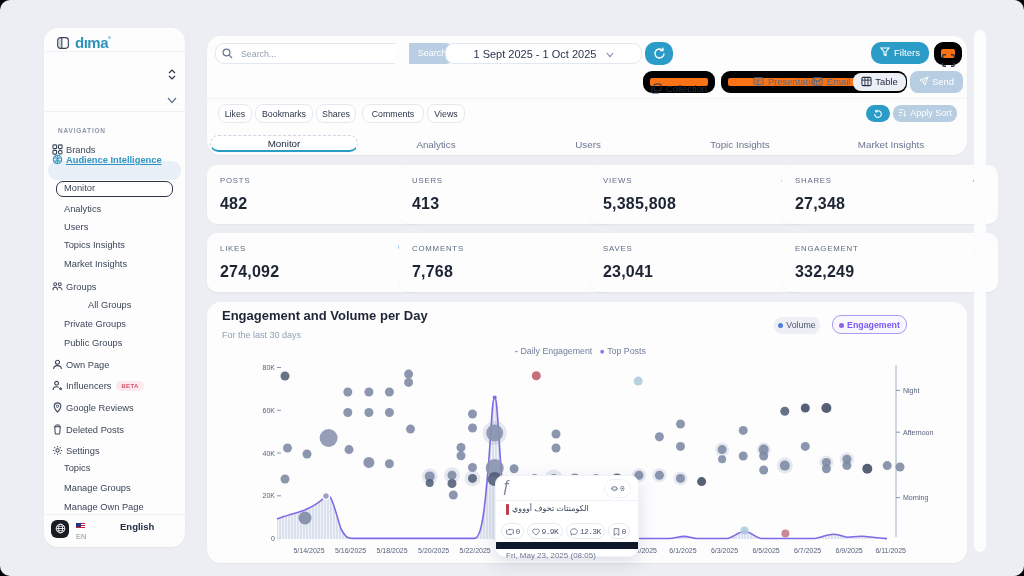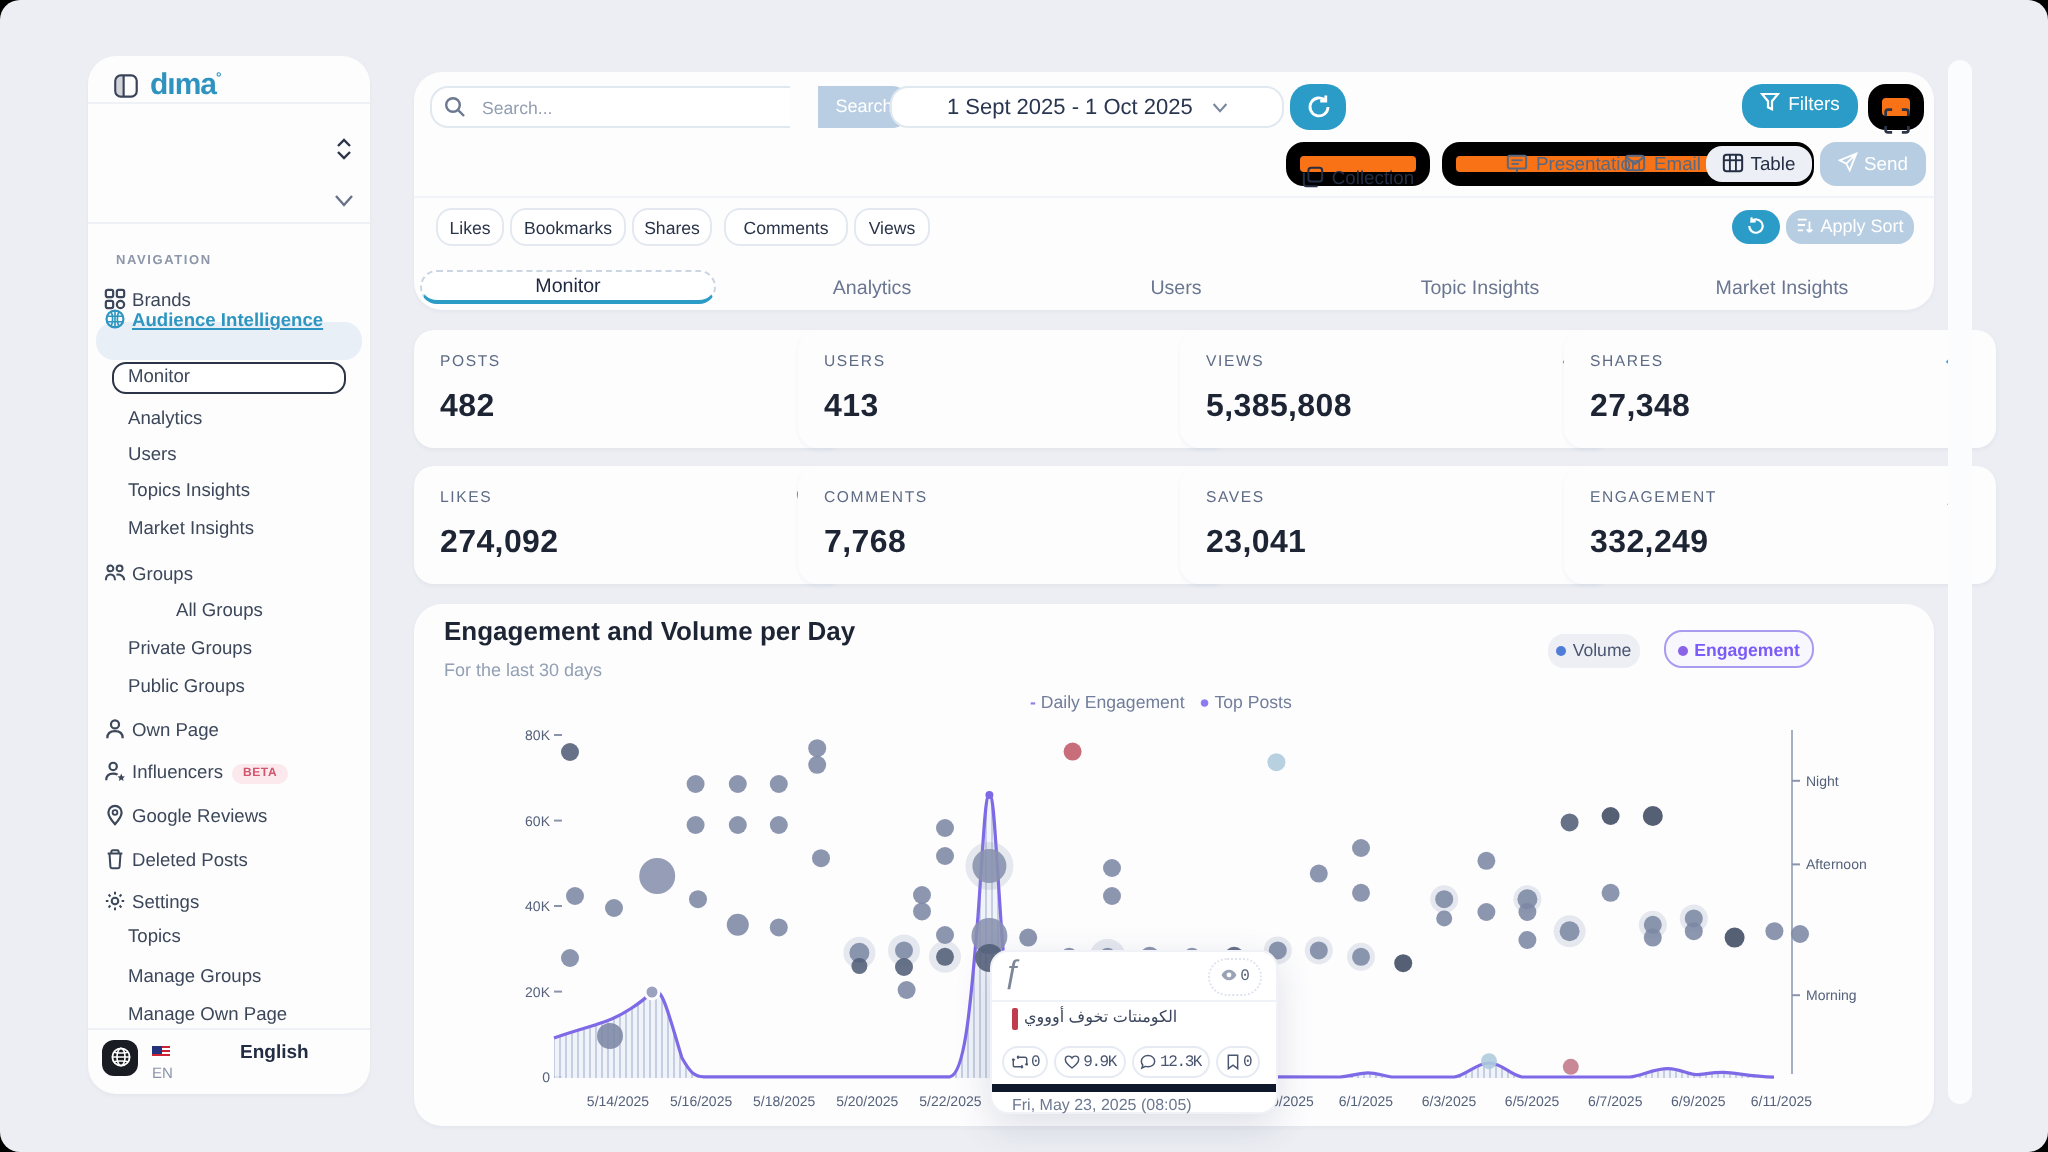--- a/index.html
+++ b/index.html
@@ -93,21 +93,21 @@
   .tip-eye { position:absolute; right:7px; top:3px; width:27px; height:19px;
     border:1px dotted #dfe3ee; border-radius:10px; font-size:8px; color:#5a6478;
     text-align:center; line-height:17px; font-family:"Liberation Mono",monospace;}
   .tip-bar { position:absolute; left:10px; top:28px; width:3px; height:11px; background:#bf3d4d; border-radius:1px;}
   .tip-ar { position:absolute; left:16px; top:27.5px; font-size:8px; color:#3b465c; }
   .tip-pills { position:absolute; left:5px; top:44px; white-space:nowrap; }
   .tpill { display:inline-block; border:1px solid #e6eaf2; border-radius:9px; height:16px;
     font-size:8px; font-family:"Liberation Mono",monospace; color:#4a5670; line-height:15px;
     padding:0 3.5px; margin-right:3px; letter-spacing:-0.7px;}
   .tpill svg { vertical-align:-2px; margin-right:2px;}
-  .tip-f { position:absolute; left:0; top:66px; width:100%; height:16px; border-top:4px solid #0f172a;
+  .tip-f { position:absolute; left:0; top:66px; width:100%; height:16px; border-top:7px solid #0f172a;
     font-size:8px; color:#6c7890; padding:1.5px 0 0 10px;}
   .scrollstrip { position:absolute; left:974px; top:30px; width:12px; height:522px;
     background:#fbfcfd; border-radius:6px; }
 </style>
 </head>
 <body>
 <div class="app">
 
   <div class="panel" id="sidebar">
     <div class="sb-head">

